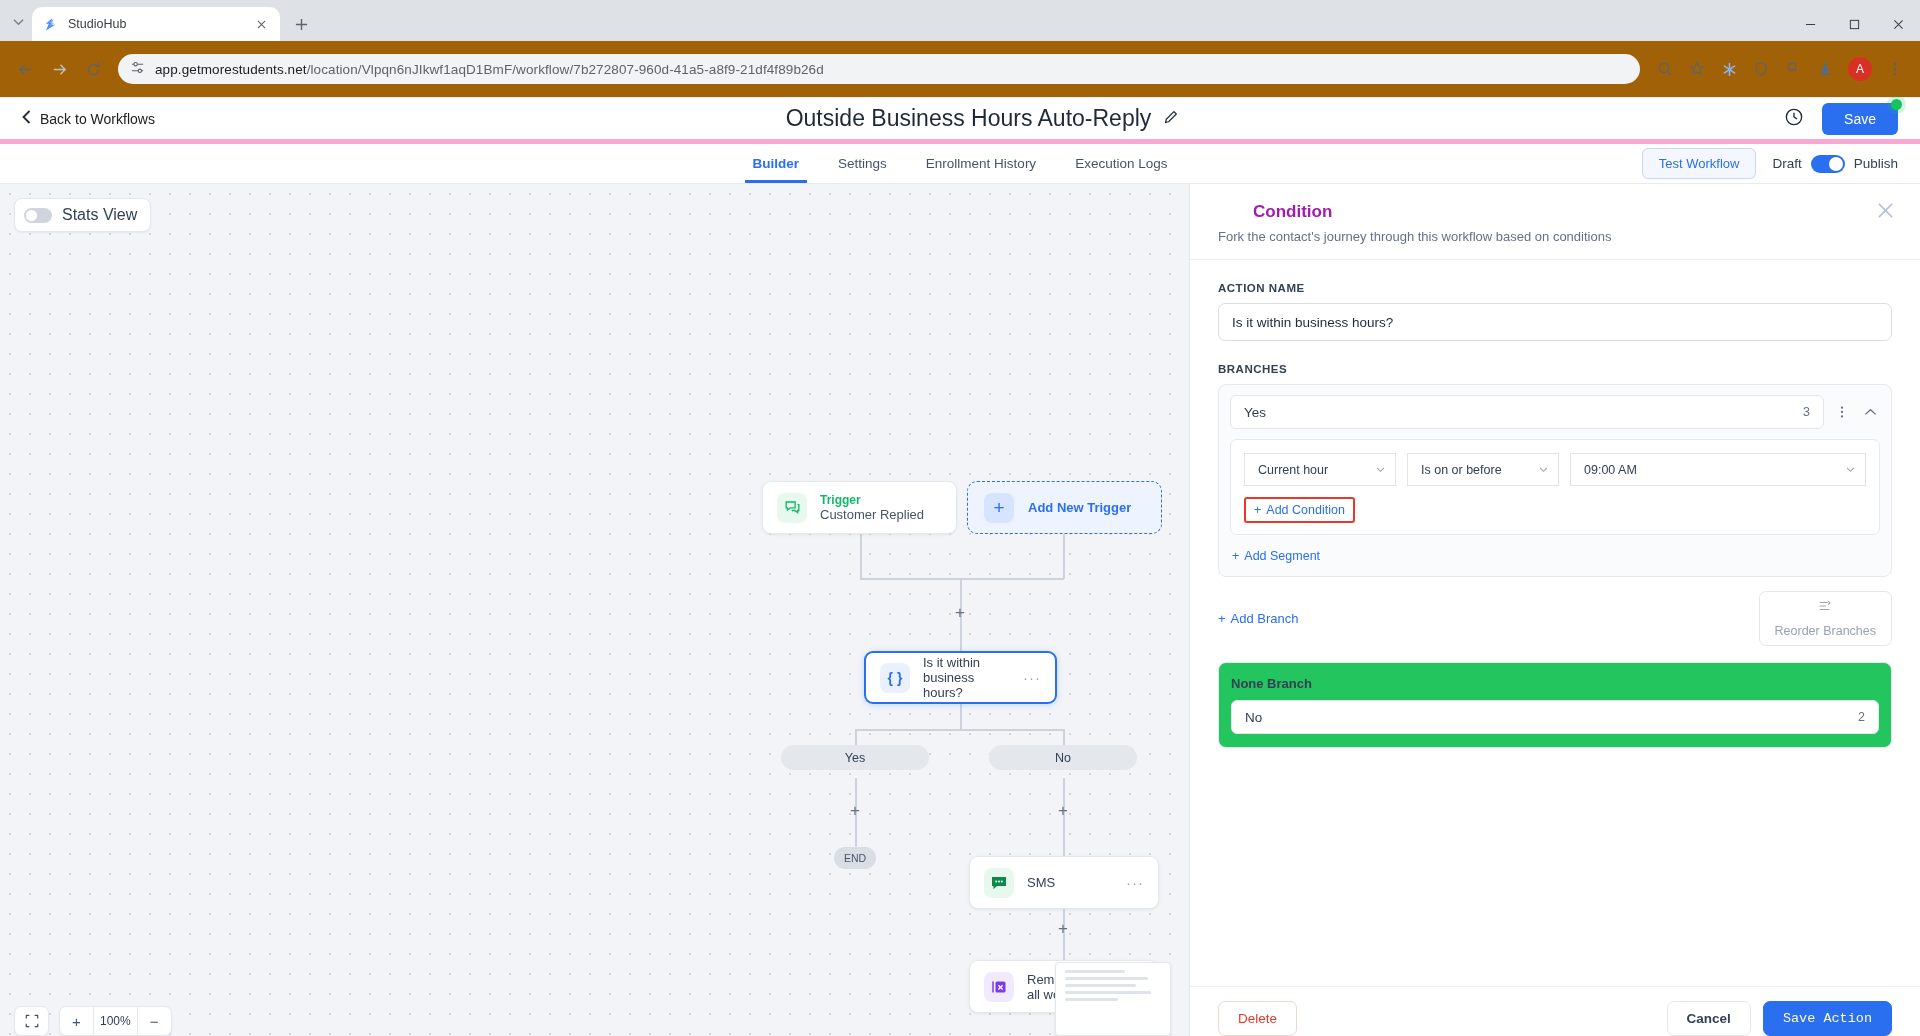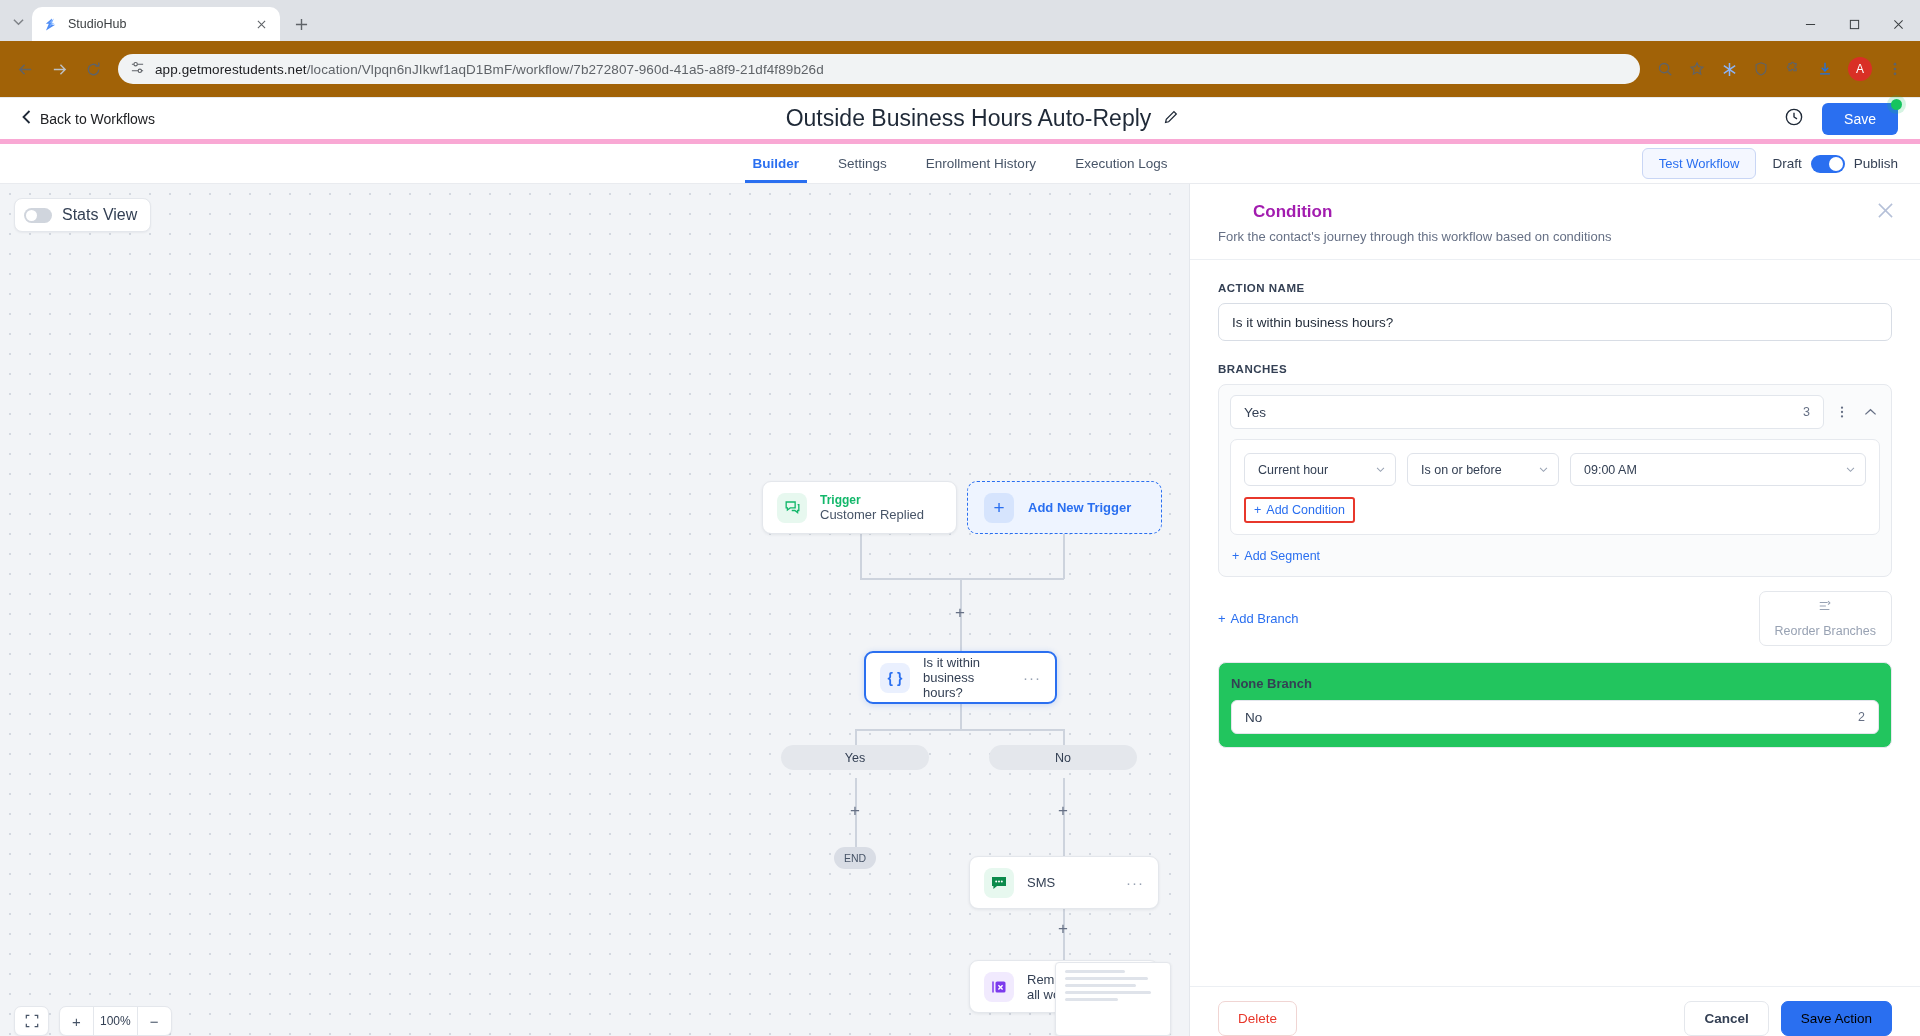--- a/index.html
+++ b/index.html
@@ -178,21 +178,21 @@
   .branch-head { display: flex; align-items: center; gap: 8px; padding: 10px 11px; }
   .branch-name {
     flex: 1; height: 34px; background: #fff; border: 1px solid #e2e6ec; border-radius: 6px;
     display: flex; align-items: center; padding: 0 13px; font-size: 13.5px; color: #344054;
   }
   .branch-count { margin-left: auto; font-size: 12.5px; color: #667085; }
   .icon-btn { width: 20px; height: 26px; display: flex; align-items: center; justify-content: center; color: #667085; }
   .cond-box { margin: 0 11px 11px; border: 1px solid #e6e9ee; border-radius: 7px; background: #fff; padding: 13px 13px 11px; }
   .cond-row { display: flex; gap: 11px; }
   .select {
-    height: 33px; border: 1px solid #dfe3ea; border-radius: 6px;
+    height: 33px; border: 1px solid #dfe3ea; border-radius: 0;
     display: flex; align-items: center; padding: 0 10px 0 13px; font-size: 12.5px; color: #344054; background: #fff;
   }
   .sel-1 { width: 152px; } .sel-2 { width: 152px; } .sel-3 { flex: 1; }
   .chev { margin-left: auto; color: #98a2b3; font-size: 9px; padding-left: 6px; }
   .add-condition {
     display: inline-flex; align-items: center; gap: 5px; margin-top: 11px;
     color: #2a6ff0; font-size: 12.5px; font-weight: 500;
     border: 2.5px solid #e8372b; border-radius: 3px; padding: 4px 8px;
   }
   .add-segment {
@@ -213,21 +213,21 @@
     display: flex; align-items: center; padding: 0 13px; font-size: 13.5px; color: #344054;
   }
   .panel-foot {
     border-top: 1px solid #eceff3; padding: 14px 28px; display: flex; align-items: center; gap: 12px;
   }
   .btn {
     font-size: 13.5px; border-radius: 7px; padding: 9px 19px; border: 1px solid #e4e7ec; background: #fff; font-family: inherit;
   }
   .btn-delete { color: #e8372b; border-color: #f0d5d3; }
   .btn-cancel { color: #344054; margin-left: auto; font-weight: bold; }
-  .btn-primary { background: #2a6ff0; color: #000000; border-color: #2a6ff0; }
+  .btn-primary { background: #2a6ff0; color: #fef9c3; border-color: #2a6ff0; font-family: Liberation Mono, monospace; }
 </style>
 </head>
 <body>
 
 <div class="browser-chrome">
   <div class="tabstrip-arrow">
     <svg width="11" height="11" viewBox="0 0 12 12">
         <path d="M1 4l5 5 5-5" fill="none" stroke="#5f6368" stroke-width="1.6"></path>
       </svg>
   </div>

